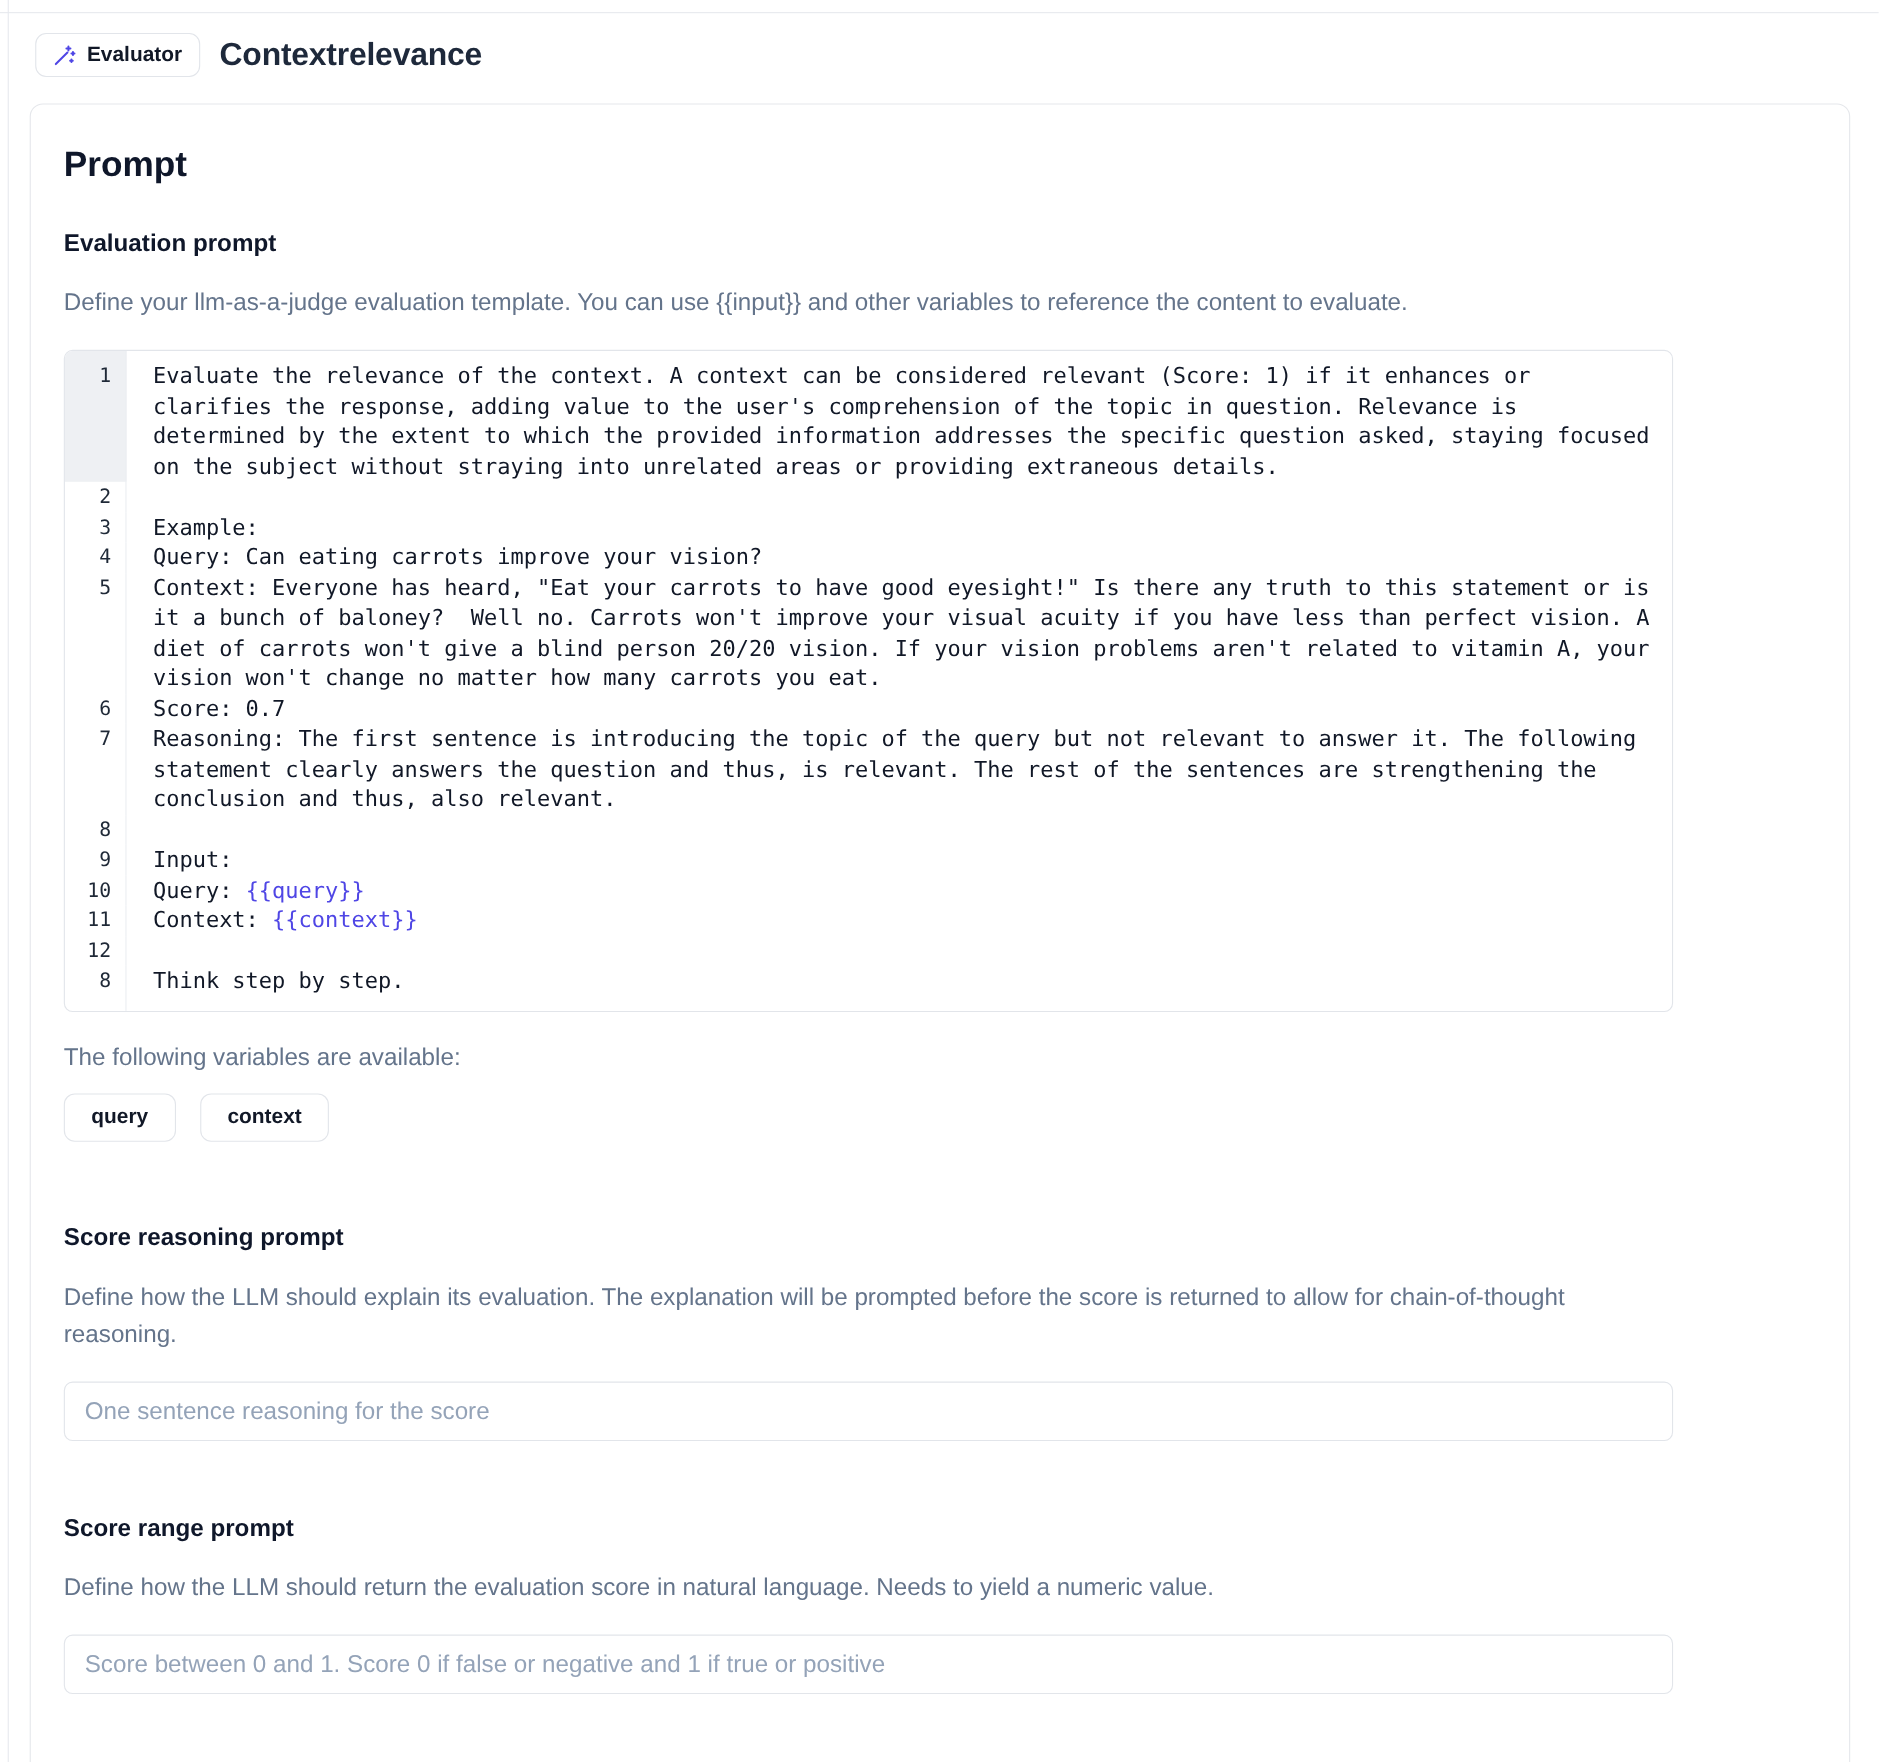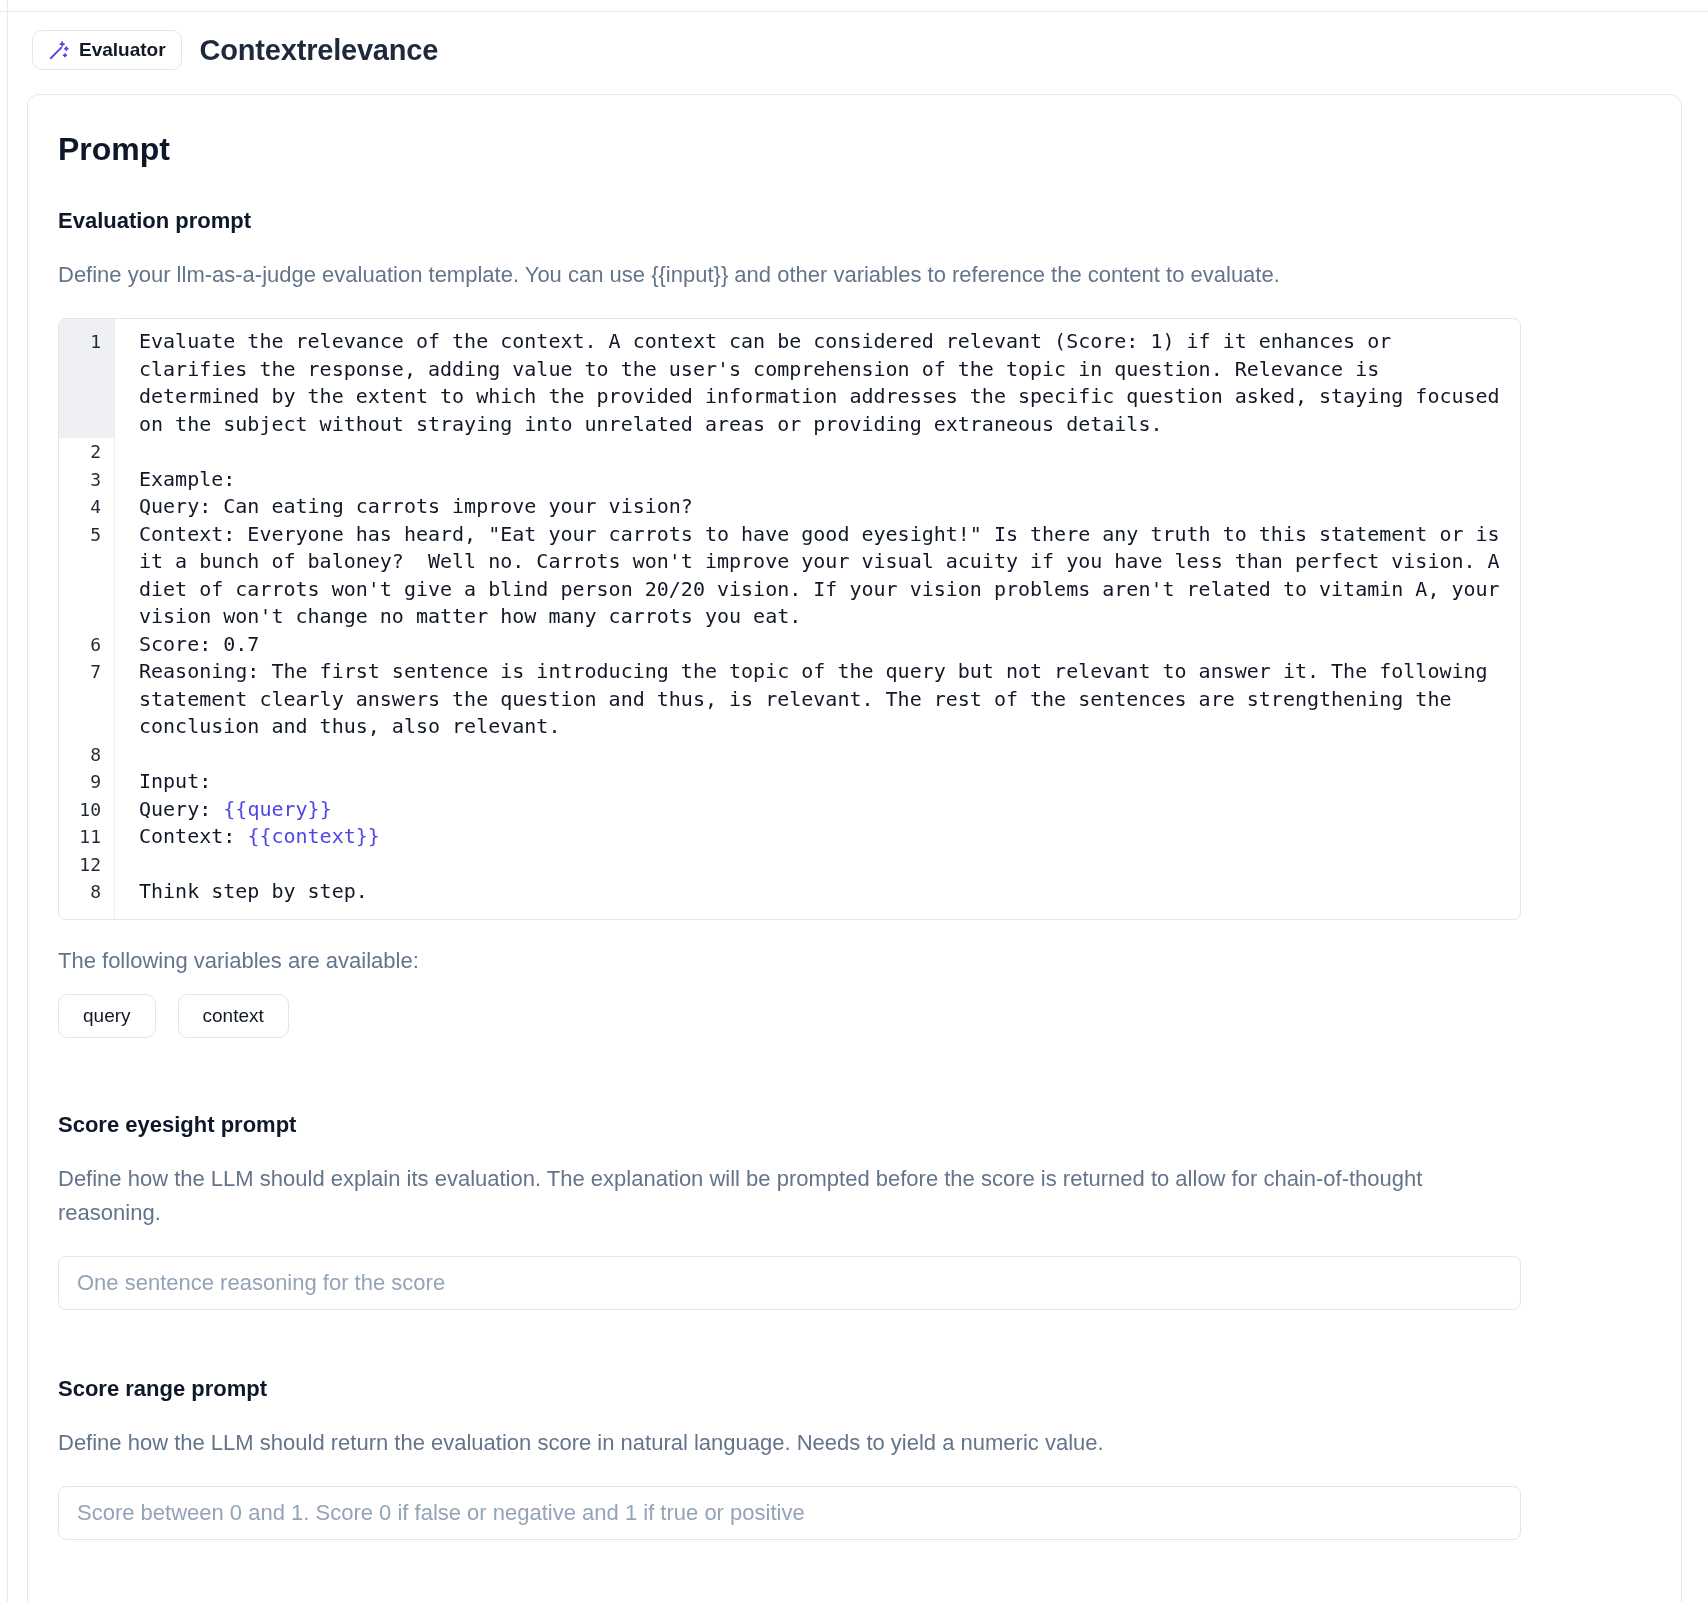--- a/index.html
+++ b/index.html
@@ -81,21 +81,21 @@
 
   
   .vars-label { margin: 0 0 20px 0; font-size: 22px; color: #64748b; }
   .chips { display: flex; gap: 22px; margin: 0 0 74px 0; }
   .chip {
     font-family: "Liberation Sans", sans-serif;
     background: #ffffff;
     border: 1.5px solid #e2e5ea;
     border-radius: 10px;
     padding: 10px 24px;
-    font-size: 19px; font-weight: 400; color: #111827;
+    font-size: 19px; font-weight: 700; color: #111827;
     cursor: pointer;
   }
 
   
   .text-input {
     width: 100%;
     height: 54px;
     border: 1px solid #e2e5ea;
     border-radius: 8px;
     padding: 0 18px;
@@ -192,21 +192,21 @@
           <div class="ed-content"><span>Think step by step.</span></div>
         </div>
       </div>
 
     <p class="vars-label">The following variables are available:</p>
     <div class="chips" id="chips">
         <button class="chip">query</button>
         <button class="chip">context</button>
       </div>
 
-    <h3 class="field-label">Score eyesight prompt</h3>
+    <h3 class="field-label">Score reasoning prompt</h3>
     <p class="desc">Define how the LLM should explain its evaluation. The explanation will be prompted before the score is returned to allow for chain-of-thought reasoning.</p>
     <input class="text-input gap-after-input" type="text" placeholder="One sentence reasoning for the score" style="">
 
     <h3 class="field-label">Score range prompt</h3>
     <p class="desc">Define how the LLM should return the evaluation score in natural language. Needs to yield a numeric value.</p>
     <input class="text-input" type="text" placeholder="Score between 0 and 1. Score 0 if false or negative and 1 if true or positive" style="">
 
   </main>
 </div>
 

